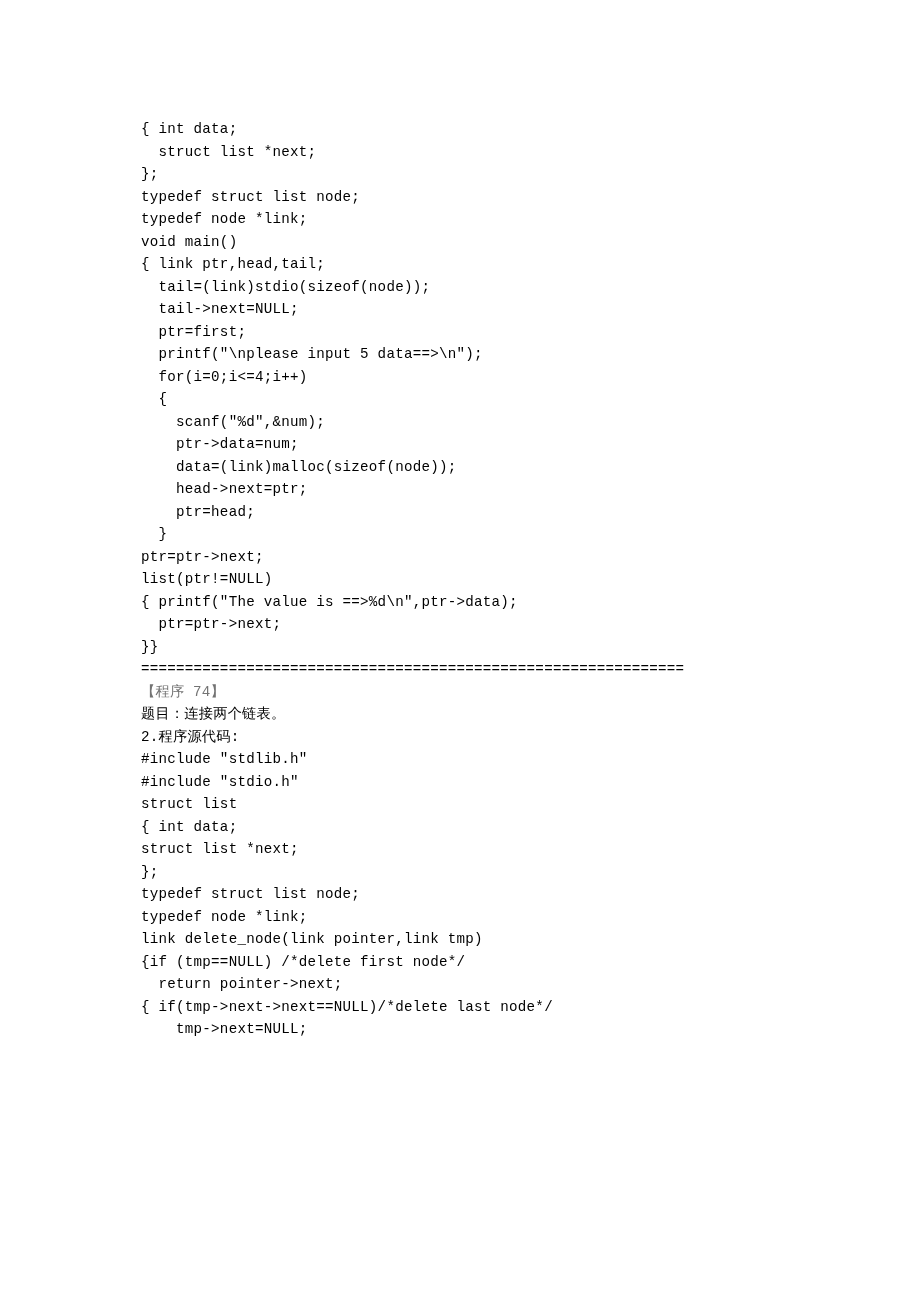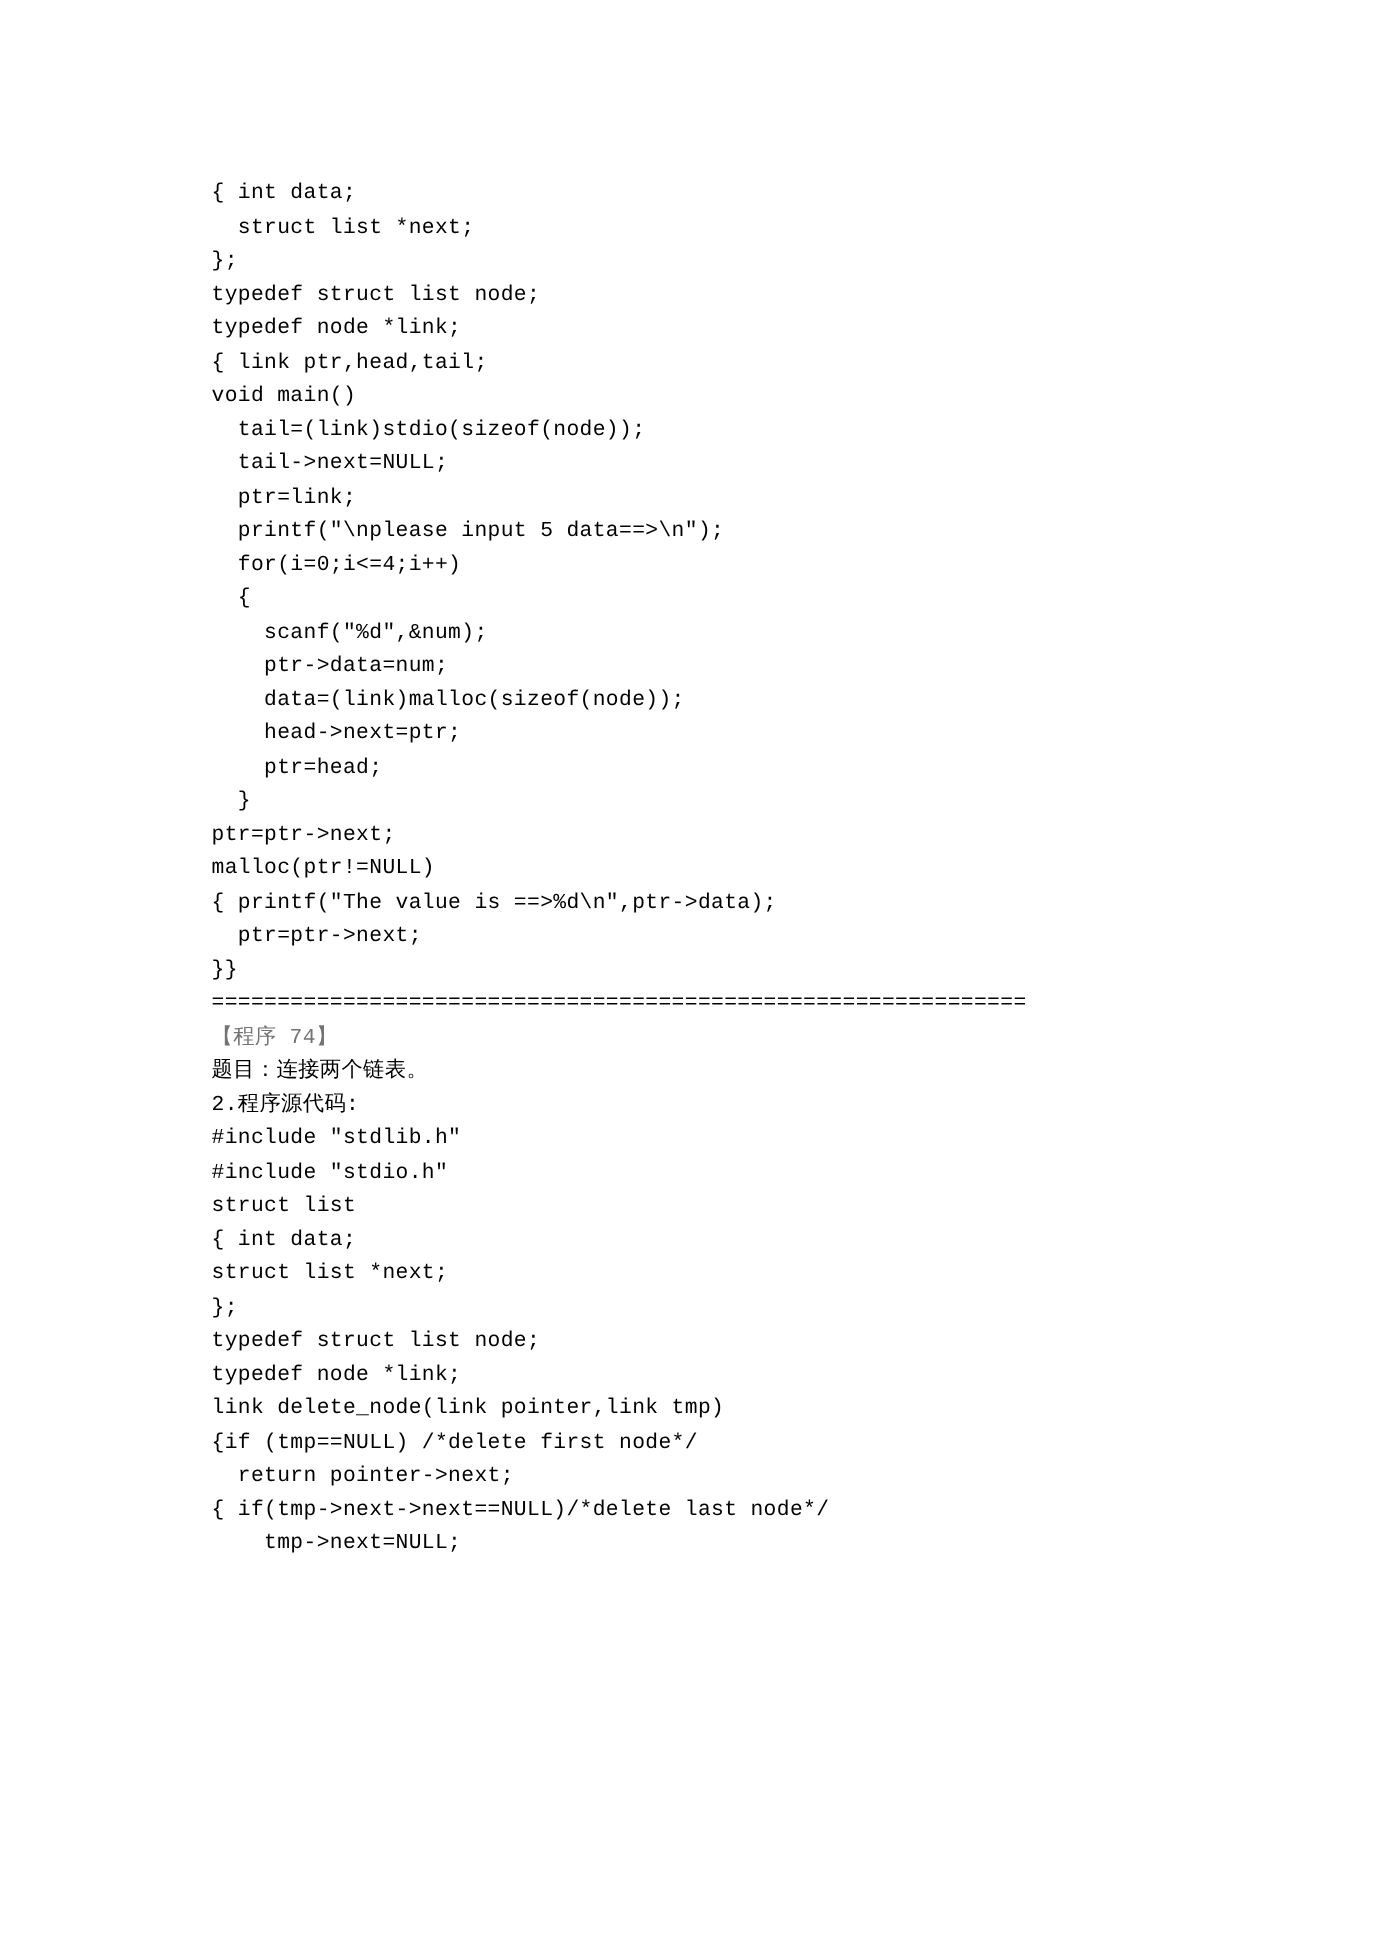--- a/index.html
+++ b/index.html
@@ -26,36 +26,36 @@
 </style>
 </head>
 <body>
 
 <div class="page">
     <div class="line">{ int data;</div>
     <div class="line">  struct list *next;</div>
     <div class="line">};</div>
     <div class="line">typedef struct list node;</div>
     <div class="line">typedef node *link;</div>
+    <div class="line">void main()</div>
     <div class="line">{ link ptr,head,tail;</div>
-    <div class="line">void main()</div>
     <div class="line">  tail=(link)stdio(sizeof(node));</div>
     <div class="line">  tail-&gt;next=NULL;</div>
-    <div class="line">  ptr=link;</div>
+    <div class="line">  ptr=first;</div>
     <div class="line">  printf("\nplease input 5 data==&gt;\n");</div>
     <div class="line">  for(i=0;i&lt;=4;i++)</div>
     <div class="line">  {</div>
     <div class="line">    scanf("%d",&amp;num);</div>
     <div class="line">    ptr-&gt;data=num;</div>
     <div class="line">    data=(link)malloc(sizeof(node));</div>
     <div class="line">    head-&gt;next=ptr;</div>
     <div class="line">    ptr=head;</div>
     <div class="line">  }</div>
     <div class="line">ptr=ptr-&gt;next;</div>
-    <div class="line">malloc(ptr!=NULL)</div>
+    <div class="line">list(ptr!=NULL)</div>
     <div class="line">{ printf("The value is ==&gt;%d\n",ptr-&gt;data);</div>
     <div class="line">  ptr=ptr-&gt;next;</div>
     <div class="line">}}</div>
     <div class="line">==============================================================</div>
     <div class="line red">【程序 74】</div>
     <div class="line">题目：连接两个链表。</div>
     <div class="line">2.程序源代码:</div>
     <div class="line">#include "stdlib.h"</div>
     <div class="line">#include "stdio.h"</div>
     <div class="line">struct list</div>

